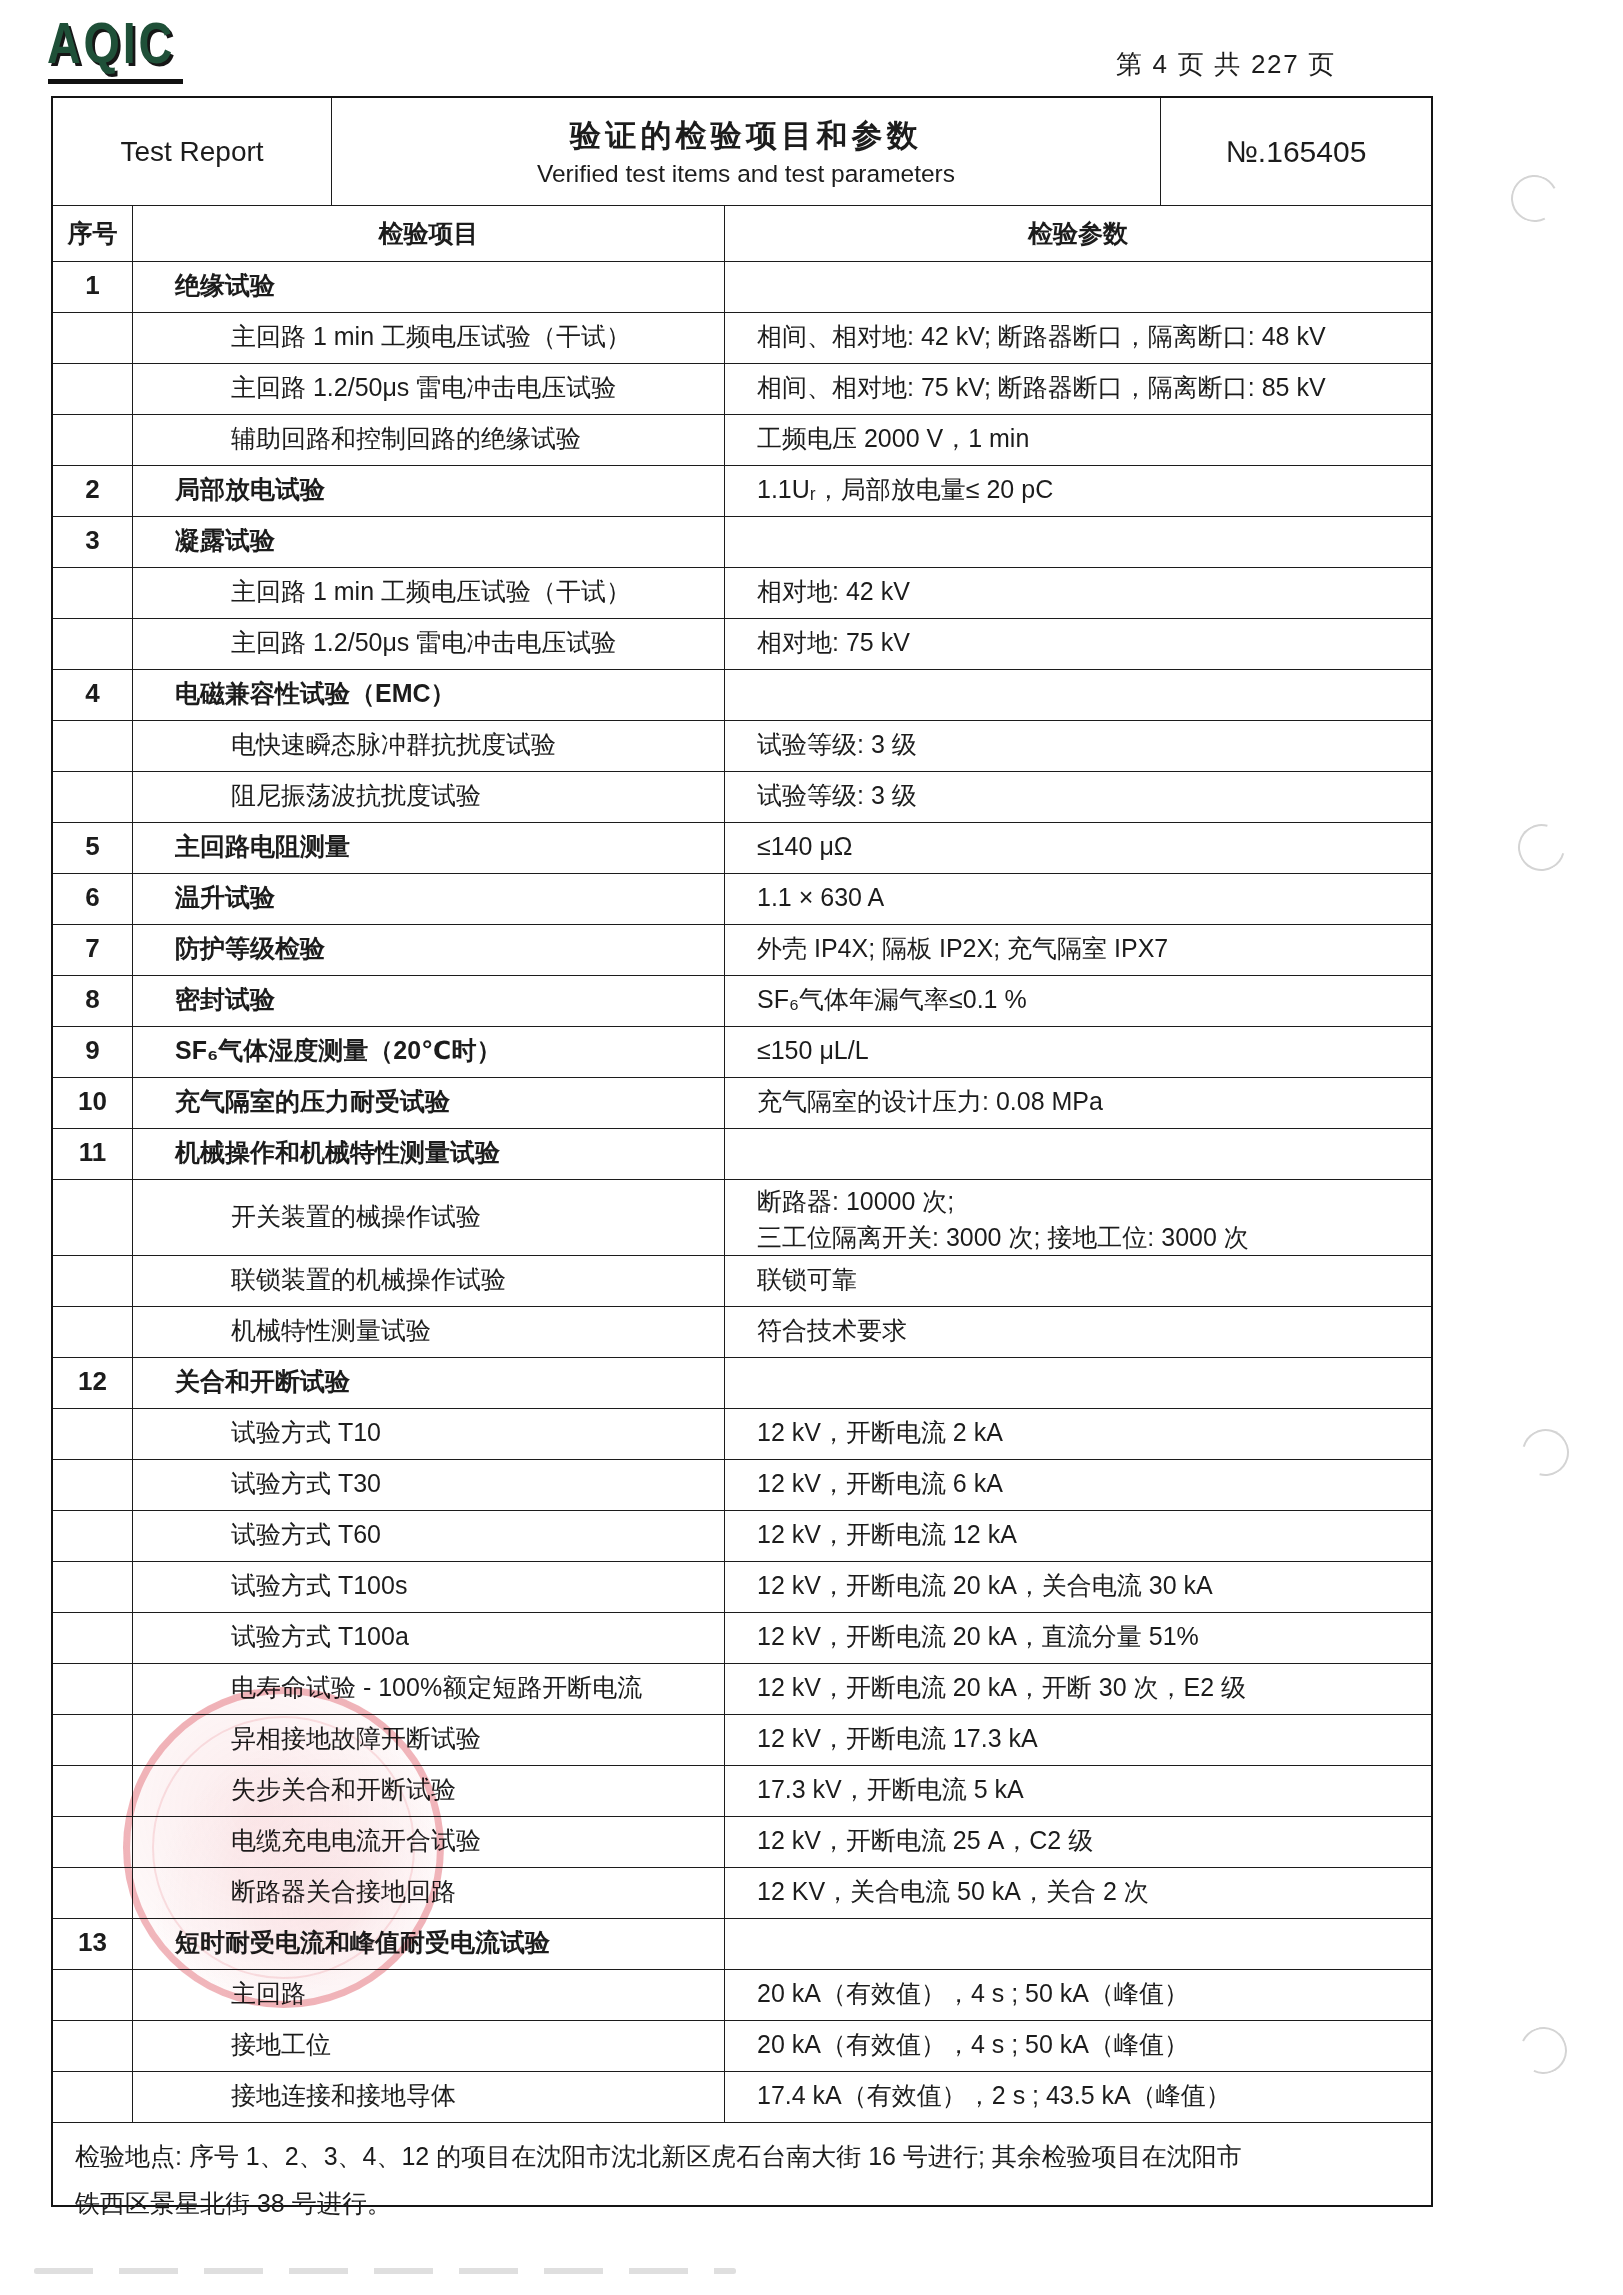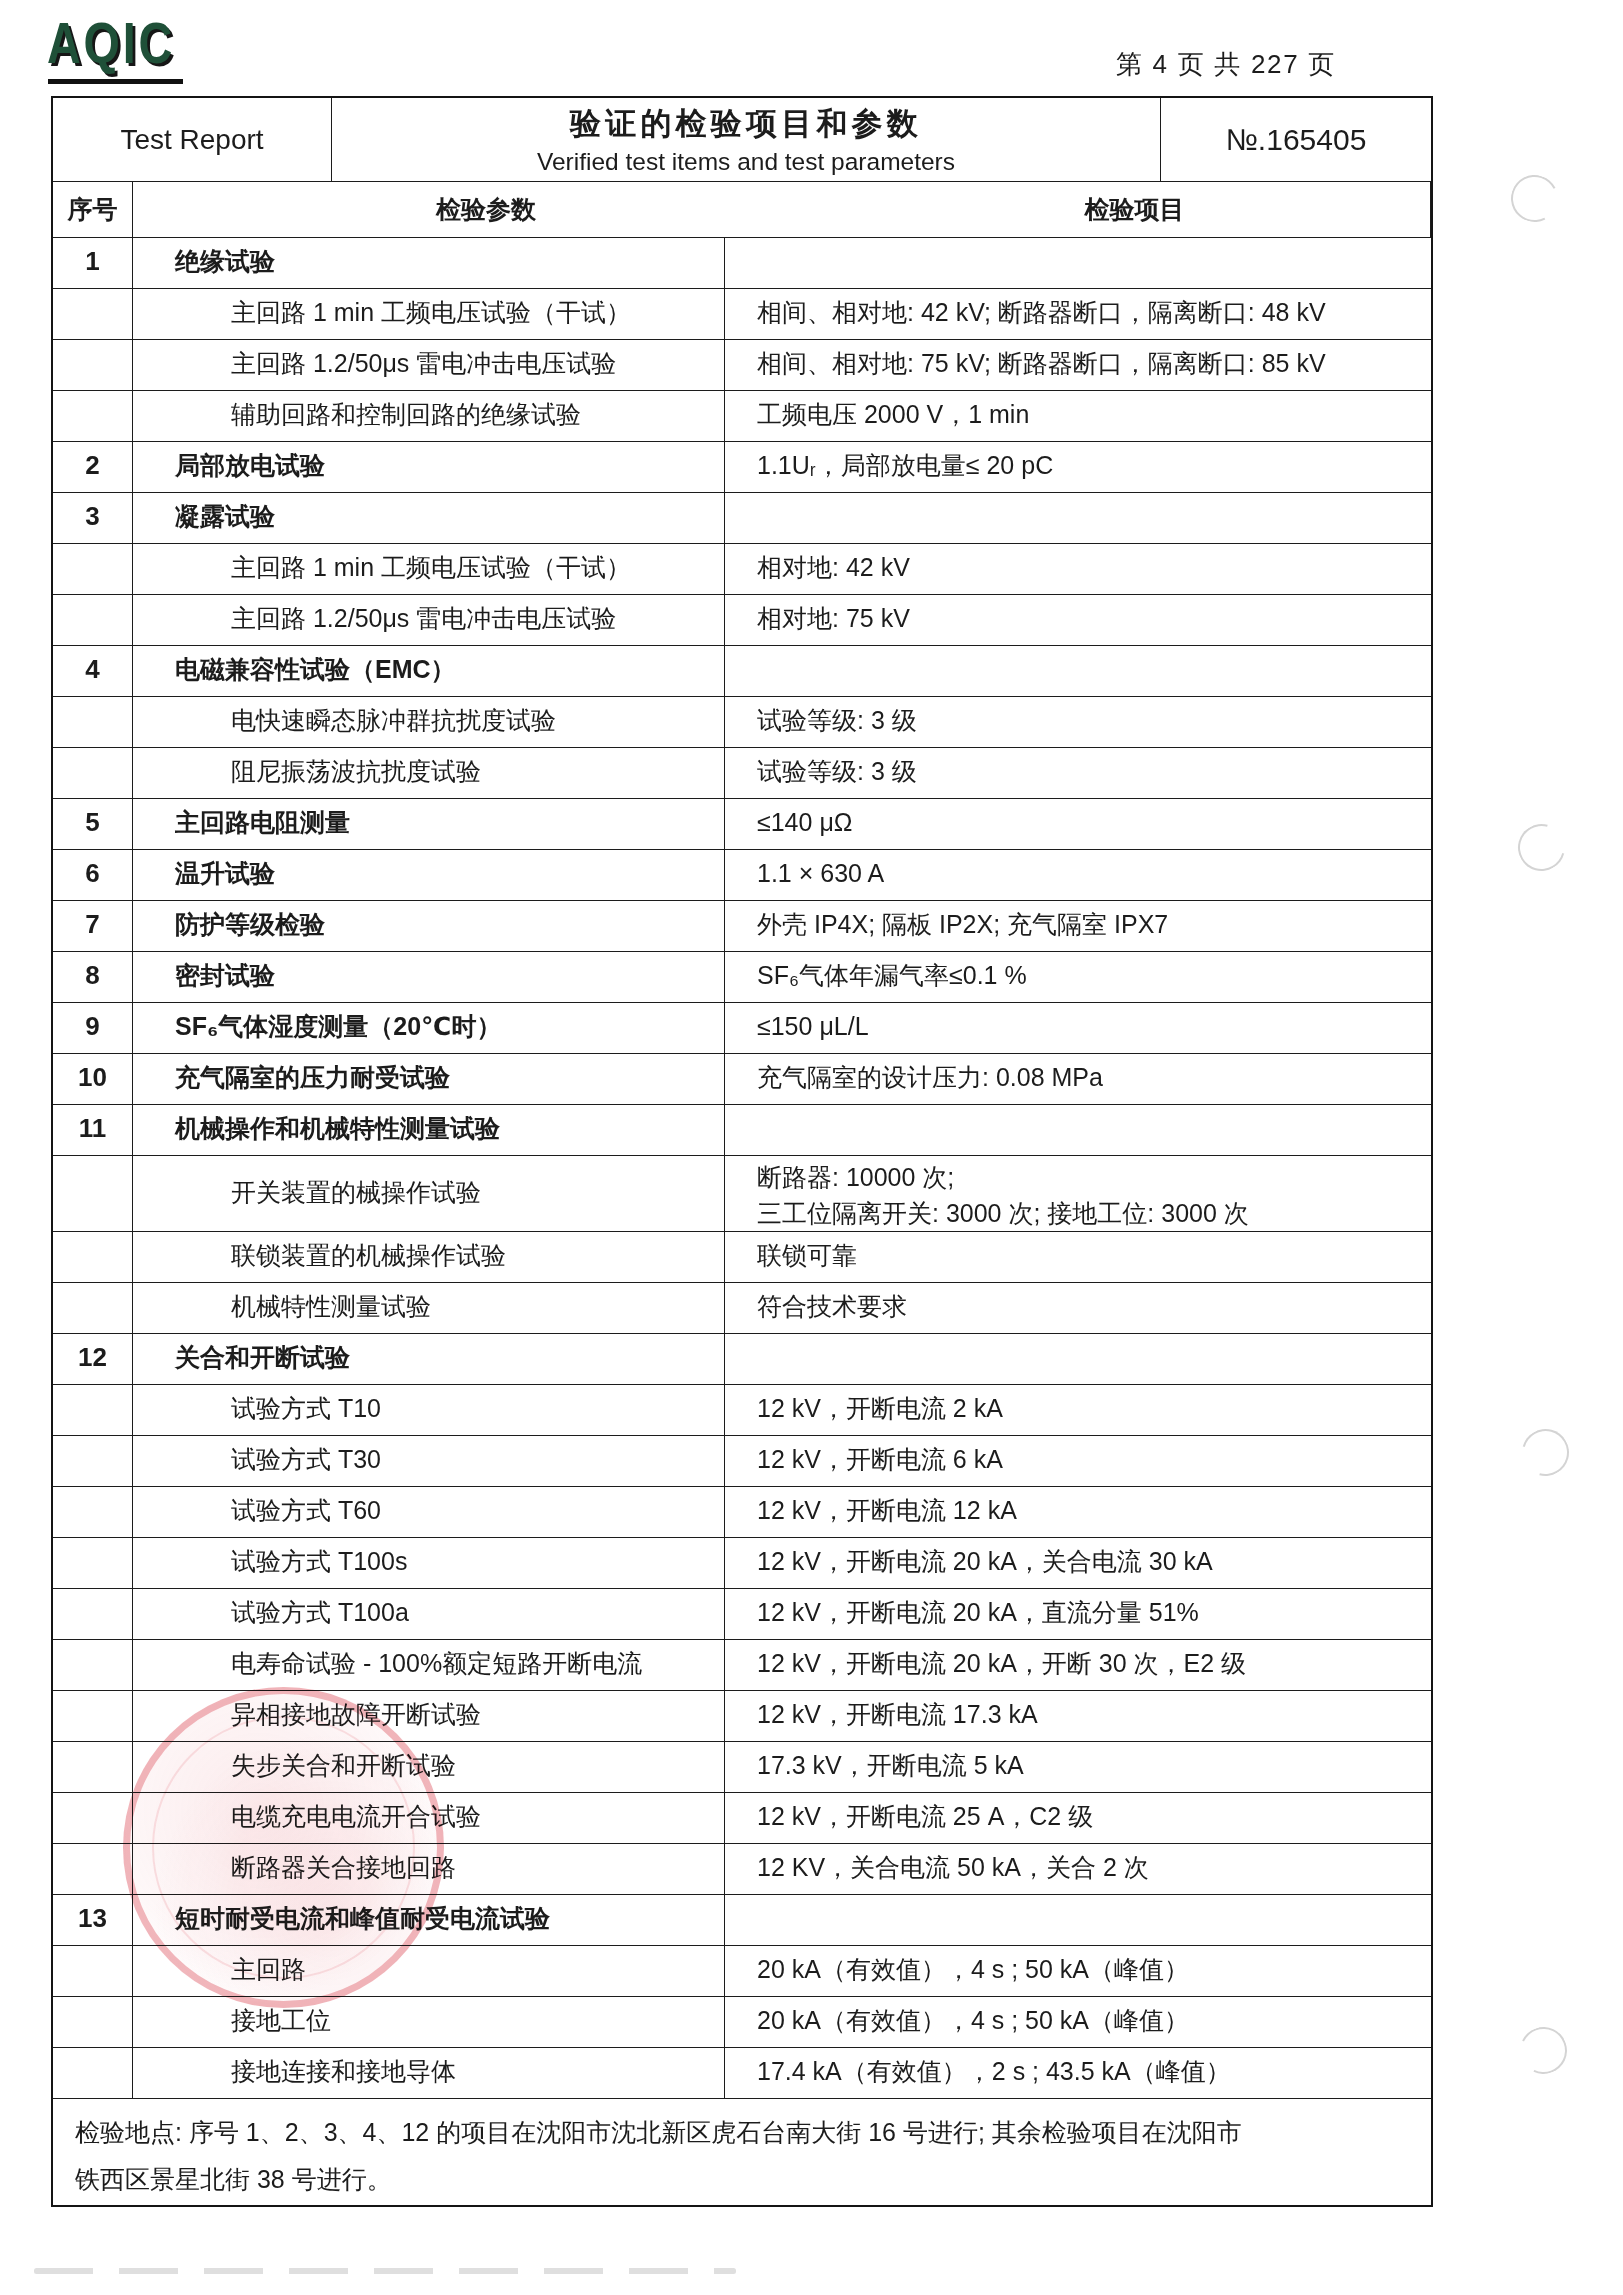--- a/index.html
+++ b/index.html
@@ -22,21 +22,21 @@
   
   .page-info {
     position:absolute; top:47px; left:1057px; width:338px;
     text-align:center; font-size:26px; letter-spacing:1.7px;
   }
   
   .doc-table {
     position:absolute; left:51px; top:96px; width:1382px; height:2111px;
     border:2.5px solid #141414; background:transparent;
   }
-  .h-row1 { display:flex; height:84px; border-bottom:1.7px solid #1c1c1c; }
+  .h-row1 { display:flex; height:108px; border-bottom:1.7px solid #1c1c1c; }
   .hr-cell { display:flex; align-items:center; justify-content:center; }
   .hc1 { width:279px; border-right:1.7px solid #1c1c1c; font-size:28px; }
   .hc2 { width:829px; border-right:1.7px solid #1c1c1c; flex-direction:column; }
   .title-zh { font-size:31px; font-weight:bold; letter-spacing:4.2px; }
   .title-en { font-size:24.5px; margin-top:2.5px; }
   .hc3 { flex:1; font-size:30px; }
 
   .h-row2 { display:flex; height:56px; border-bottom:1.7px solid #1c1c1c; font-weight:bold; }
   .h2c { display:flex; align-items:center; justify-content:center; font-size:25px; }
   .h2c1 { width:80px;  border-right:1.7px solid #1c1c1c; }
@@ -103,22 +103,22 @@
     <div class="hr-cell hc1">Test Report</div>
     <div class="hr-cell hc2">
       <div class="title-zh">验证的检验项目和参数</div>
       <div class="title-en">Verified test items and test parameters</div>
     </div>
     <div class="hr-cell hc3">№.165405</div>
   </div>
 
   <div class="h-row2">
     <div class="h2c h2c1">序号</div>
+    <div class="h2c h2c2">检验项目</div>
     <div class="h2c h2c3">检验参数</div>
-    <div class="h2c h2c2">检验项目</div>
   </div>
 
   <div id="table-body">
       <div class="trow main">
     <div class="cell c-no">1</div>
     <div class="cell c-item">绝缘试验</div>
     <div class="cell c-param">
       <div class="p1"></div>
 
     </div>

